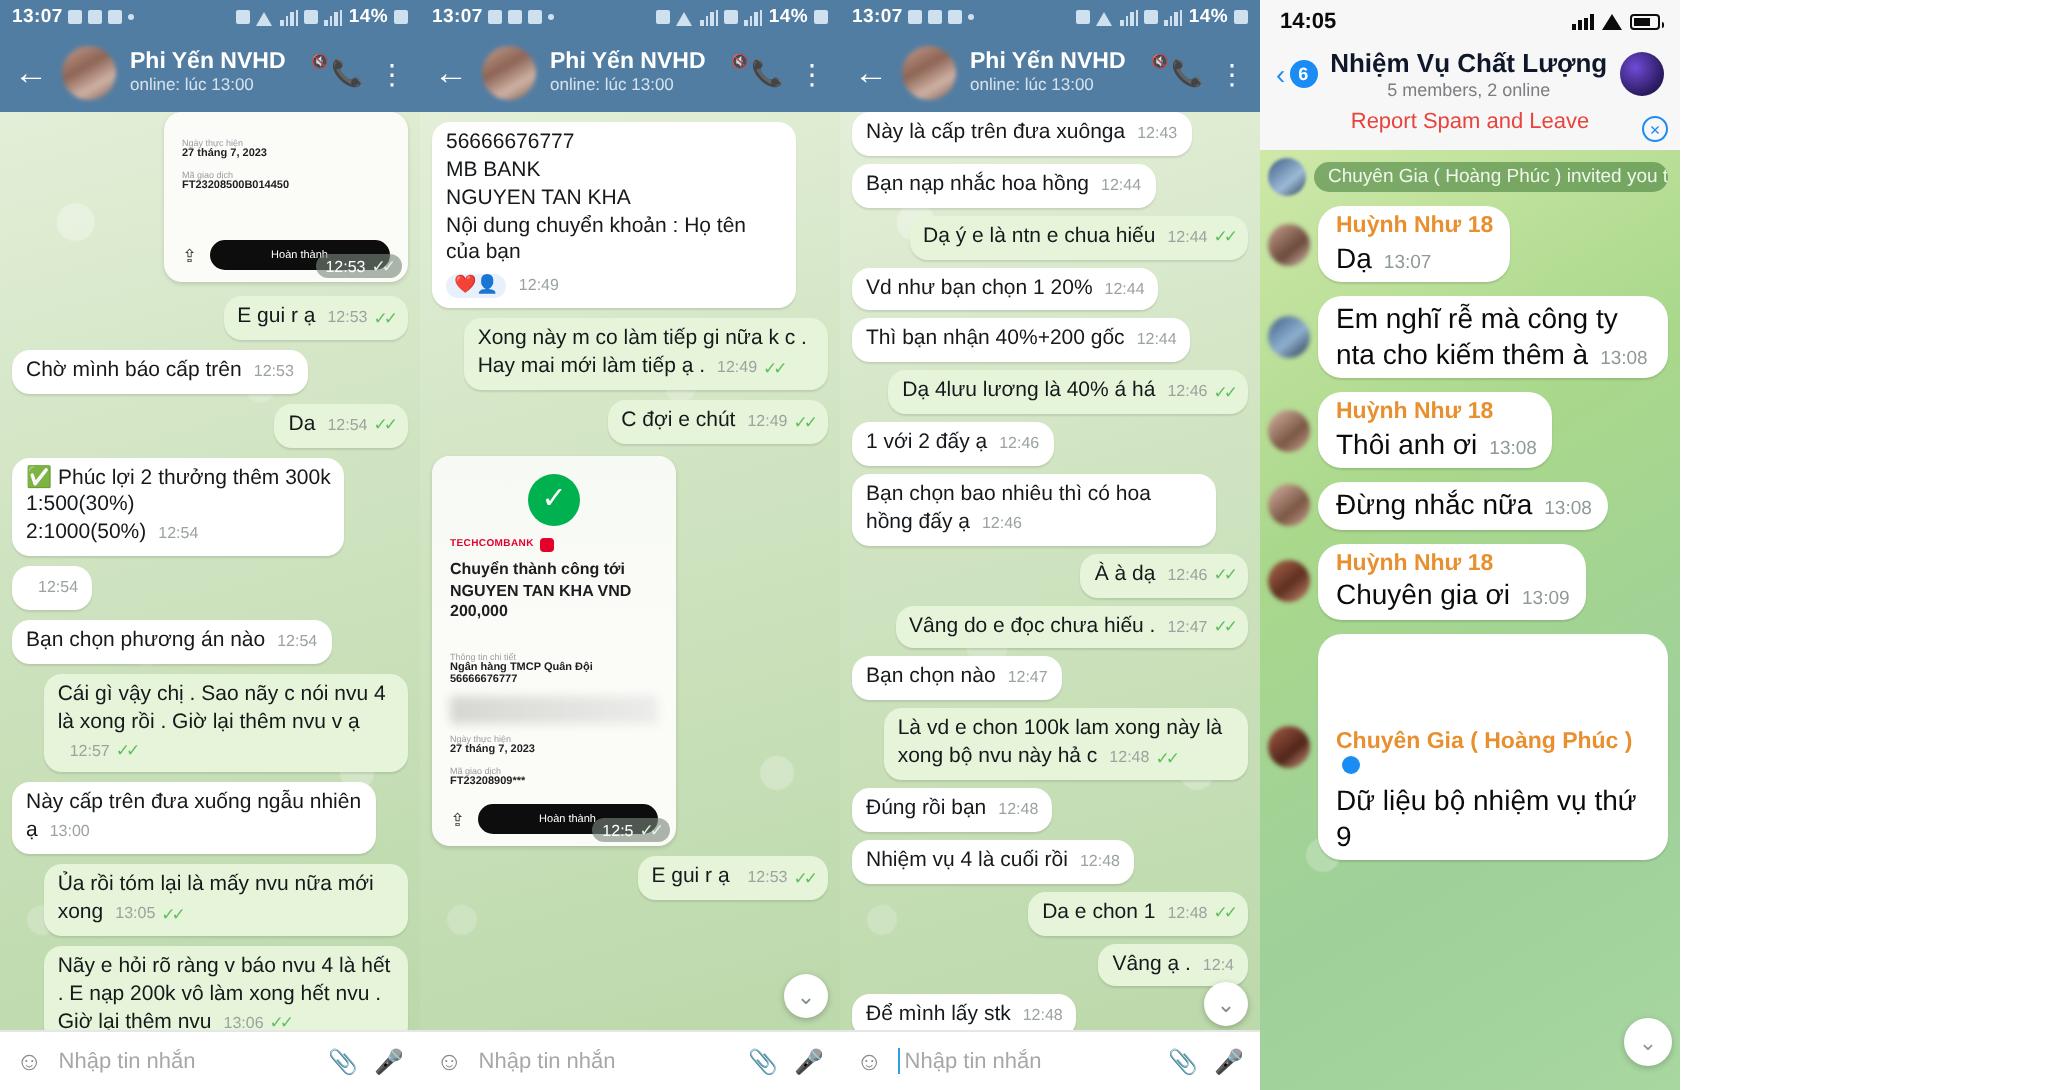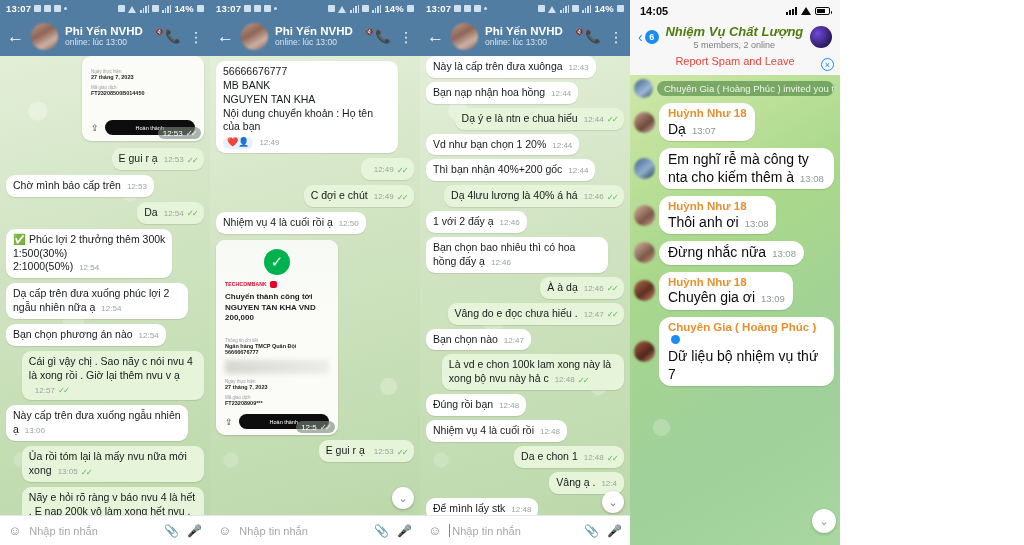--- a/index.html
+++ b/index.html
@@ -118,21 +118,21 @@
   .ios-bat { width:15px;height:8px;border:1px solid #0b0b0b;border-radius:2px;position:relative; }
   .ios-bat::before{content:"";position:absolute;left:1px;top:1px;bottom:1px;right:4px;background:#0b0b0b;}
   .ios-bat::after{content:"";position:absolute;right:-3px;top:2.5px;width:1.5px;height:3px;background:#0b0b0b;border-radius:0 1px 1px 0;}
 
   .wa-header { background:#f7f7f7; padding:2px 8px 4px; position:relative; }
   .wa-top { display:flex; align-items:center; gap:5px; }
   .wa-back { color:#1b8cf3; font-size:14px; display:flex; align-items:center; gap:2px; }
   .wa-badge { background:#1b8cf3; color:#fff; border-radius:50%; width:14px;height:14px;
     font-size:9px; font-weight:700; display:flex;align-items:center;justify-content:center; }
   .wa-titles { flex:1; text-align:center; line-height:1.2; }
-  .wa-title { font-size:13px; font-weight:700; color:#4d7c0f;font-style:italic; }
+  .wa-title { font-size:13px; font-weight:700; color:#0f172a; }
   .wa-sub { font-size:9px; color:#7d7d82; }
   .wa-gavatar { width:22px;height:22px;border-radius:50%;
     background:radial-gradient(circle at 35% 35%,#6f4cd8,#2a1a5e 70%); flex:0 0 auto; }
   .wa-report { text-align:center; color:#e8433c; font-size:11px; padding:5px 0 4px; }
   .wa-report-x { position:absolute; right:6px; bottom:4px; width:13px;height:13px;border-radius:50%;
     border:1px solid #1b8cf3; color:#1b8cf3; font-size:9px; display:flex;align-items:center;justify-content:center;}
 
   .wa-chat { position:relative; height:calc(545px - 22px - 53px); padding:4px 6px 0 4px; overflow:hidden;
     background:
       radial-gradient(circle at 20% 10%, rgba(255,255,255,.35) 0 6px, transparent 7px),
@@ -249,21 +249,21 @@
               </span></div>
           </div>
           <div class="row in">
             <div class="bub in"><span class="t">✅ Phúc lợi 2 thưởng thêm 300k
 1:500(30%)
 2:1000(50%)</span><span class="meta">
                 <span>12:54</span>
               </span></div>
           </div>
           <div class="row in">
-            <div class="bub in"><span class="t">Dạ cấp trên đưa xuống phúc lợi 2 ngẫu nhiên nữa ạ</span><span class="meta">
+            <div class="bub in"><span class="meta">
                 <span>12:54</span>
               </span></div>
           </div>
           <div class="row in">
             <div class="bub in"><span class="t">Bạn chọn phương án nào</span><span class="meta">
                 <span>12:54</span>
               </span></div>
           </div>
           <div class="row out">
             <div class="bub out"><span class="t">Cái gì vậy chị . Sao nãy c nói nvu 4 là xong rồi . Giờ lại thêm nvu v ạ</span><span class="meta">
@@ -347,34 +347,29 @@
       <div class="msgs" id="p2msgs">
           <div class="row in">
             <div class="bub in"><span class="t">56666676777
 MB BANK
 NGUYEN TAN KHA
 Nội dung chuyển khoản : Họ tên của bạn</span><br><div style="display: inline-block; background: rgb(232, 241, 251); border-radius: 8px; padding: 0px 4px; margin-top: 3px; font-size: 9px;">❤️👤</div><span class="meta">
                 <span>12:49</span>
               </span></div>
           </div>
           <div class="row out">
-            <div class="bub out"><span class="meta">
+            <div class="bub out"><span class="t">Xong này m co làm tiếp gi nữa k c . Hay mai mới làm tiếp ạ .</span><span class="meta">
                 <span>12:49</span>
                 <span class="tick">✓✓</span>
               </span></div>
           </div>
           <div class="row out">
             <div class="bub out"><span class="t">C đợi e chút</span><span class="meta">
                 <span>12:49</span>
                 <span class="tick">✓✓</span>
-              </span></div>
-          </div>
-          <div class="row in">
-            <div class="bub in"><span class="t">Nhiệm vụ 4 là cuối rồi ạ</span><span class="meta">
-                <span>12:50</span>
               </span></div>
           </div>
         </div>
 
       <div class="row in" style="margin-top:6px;">
         <div class="receipt">
           <div class="rc-top">
             <div class="rc-check">✓</div>
             <div class="rc-brand">
               <span class="rc-brand-name">TECHCOMBANK</span>
@@ -471,21 +466,21 @@
     </div>
 
     <div class="chat scroll-top">
       <div class="msgs" id="p3msgs" style="gap:4px;">
           <div class="row in">
             <div class="bub in"><span class="t">Này là cấp trên đưa xuônga</span><span class="meta">
                 <span>12:43</span>
               </span></div>
           </div>
           <div class="row in">
-            <div class="bub in"><span class="t">Bạn nạp nhận hoa hồng</span><span class="meta">
+            <div class="bub in"><span class="t">Bạn nạp nhắc hoa hồng</span><span class="meta">
                 <span>12:44</span>
               </span></div>
           </div>
           <div class="row out">
             <div class="bub out"><span class="t">Dạ ý e là ntn e chua hiếu</span><span class="meta">
                 <span>12:44</span>
                 <span class="tick">✓✓</span>
               </span></div>
           </div>
           <div class="row in">
@@ -641,22 +636,22 @@
           <div class="wa-row">
             <span class="wa-av a5"></span>
             <div class="wa-bub">
               <div class="wa-sender" style="color: rgb(232, 144, 47);">Huỳnh Như 18</div>
               <div class="wa-text">Chuyên gia ơi<span class="wa-time">13:09</span></div>
             </div>
           </div>
           <div class="wa-row">
             <span class="wa-av a6"></span>
             <div class="wa-bub">
-              <div class="wa-sender" style="color: rgb(232, 144, 47);">Chuyên Gia ( Hoàng Phúc )<span class="wa-verified"></span></div>
-              <div class="wa-text">Dữ liệu bộ nhiệm vụ thứ 7</div>
+              <div class="wa-sender" style="color: rgb(232, 144, 47); margin-top: 44px;">Chuyên Gia ( Hoàng Phúc )<span class="wa-verified"></span></div>
+              <div class="wa-text">Dữ liệu bộ nhiệm vụ thứ 9</div>
             </div>
           </div>
         </div>
       <div class="wa-scrolldown">⌄</div>
     </div>
   </div>
 
 </div>
 
 </body></html>

